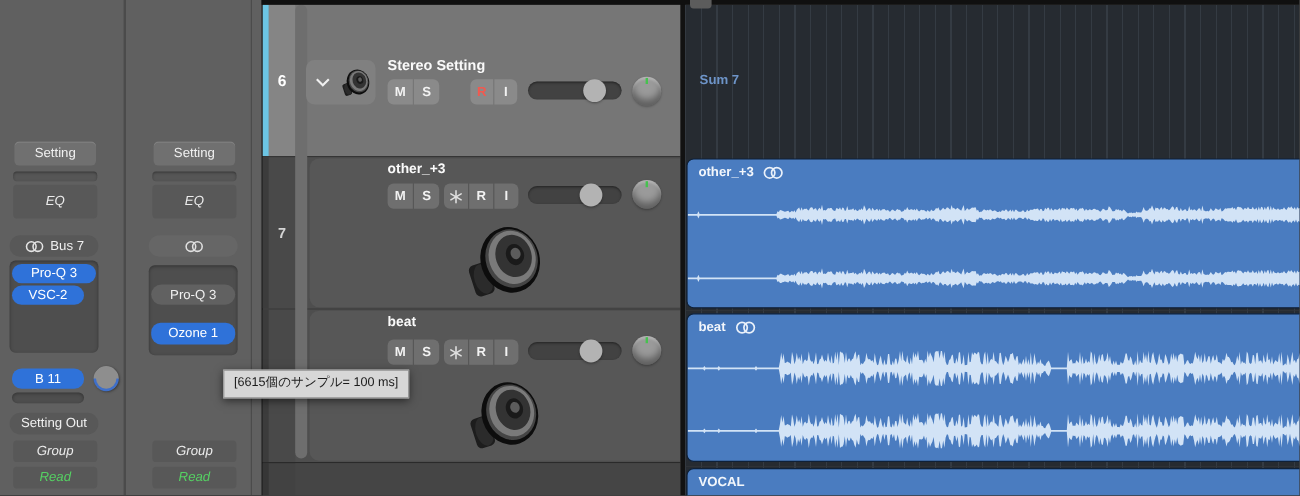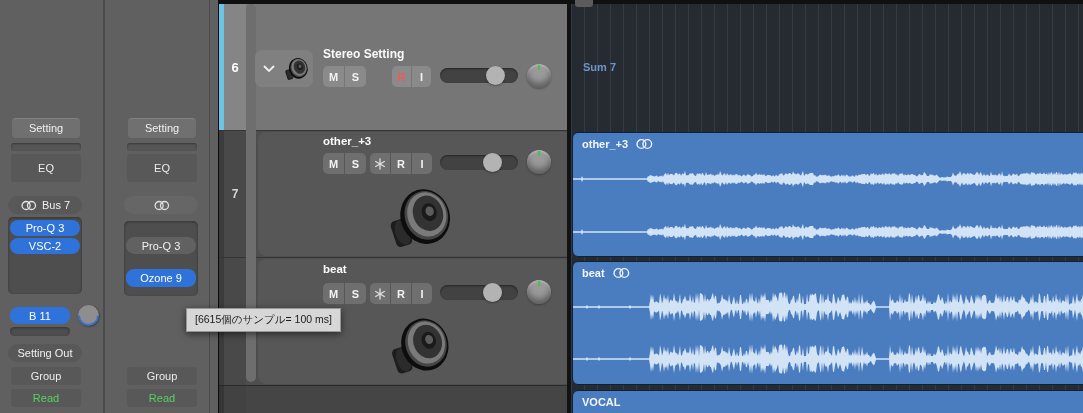--- a/index.html
+++ b/index.html
@@ -5,21 +5,21 @@
   html,body{margin:0;padding:0;background:#2a2a2a;}
   .app{position:relative;width:1083px;height:413px;background:#606060;overflow:hidden;
        font-family:"Liberation Sans",sans-serif;-webkit-font-smoothing:antialiased;}
   .abs{position:absolute;box-sizing:border-box;}
 
   
   .mx-divider{background:#4b4b4b;}
   .mx-btn{background:#707070;border-radius:4px;color:#f0f0f0;font-size:11px;display:flex;
           align-items:center;justify-content:center;box-shadow:inset 0 1px 0 rgba(255,255,255,.12);}
   .mx-flat{background:#585858;border-radius:3px;color:#ececec;font-size:11px;display:flex;
-           align-items:center;justify-content:center;}
+           align-items:center;justify-content:center;font-style:italic;}
   .mx-stadium{background:#585858;border-radius:9px;color:#f0f0f0;font-size:11px;display:flex;
               align-items:center;justify-content:center;gap:5px;}
   .mx-inset{background:#4e4e4e;border-radius:5px;box-shadow:inset 0 1px 3px rgba(0,0,0,.35);}
   .mx-blue{background:#2f72d9;border-radius:8px;color:#fff;font-size:11px;display:flex;
            align-items:center;justify-content:center;}
   .mx-green{color:#55d163;}
   .send-knob{width:21px;height:21px;border-radius:50%;background:#8e8e8e;
              border:2.5px solid;border-color:transparent transparent #3e6fca #3e6fca;
              transform:rotate(-45deg);box-shadow:0 1px 2px rgba(0,0,0,.4);}
   .gr-meter{background:#565656;border-radius:3px;box-shadow:inset 0 1px 2px rgba(0,0,0,.35);}
@@ -94,21 +94,21 @@
     <div class="abs gr-meter" style="left:11px;top:143px;width:70px;height:8px"></div>
     <div class="abs mx-flat" style="left:11px;top:154px;width:70px;height:28px">EQ</div>
     <div class="abs mx-stadium" style="left:8px;top:196px;width:74px;height:18px">
       <svg width="17" height="11" viewBox="0 0 16 11" style="color:#e4e4e4">
           <use href="#stereo-circles"></use>
         </svg>
       <span>Bus 7</span>
     </div>
     <div class="abs mx-inset" style="left:8px;top:217px;width:74px;height:77px"></div>
     <div class="abs mx-blue" style="left:10px;top:220px;width:70px;height:16px">Pro-Q 3</div>
-    <div class="abs mx-blue" style="left:10px;top:238px;width:70px;height:16px">VSC-2</div>
+    <div class="abs mx-blue" style="left:10px;top:238px;width:60px;height:16px">VSC-2</div>
     <div class="abs mx-blue" style="left:10px;top:307px;width:60px;height:17px">B 11</div>
     <div class="abs send-knob" style="left:78px;top:305px"></div>
     <div class="abs mx-inset" style="left:10px;top:327px;width:60px;height:9px;border-radius:5px"></div>
     <div class="abs mx-stadium" style="left:8px;top:344px;width:74px;height:18px">
       <span>Setting Out</span>
     </div>
     <div class="abs mx-flat" style="left:11px;top:367px;width:70px;height:18px">Group</div>
     <div class="abs mx-flat mx-green" style="left:11px;top:389px;width:70px;height:18px">Read</div>
   </div>
 
@@ -118,21 +118,21 @@
     <div class="abs mx-flat" style="left:127px;top:154px;width:70px;height:28px">EQ</div>
     <div class="abs mx-stadium" style="left:124px;top:196px;width:74px;height:18px;background:#666">
       <svg width="17" height="11" viewBox="0 0 16 11" style="color:#e0e0e0">
           <use href="#stereo-circles"></use>
         </svg>
     </div>
     <div class="abs mx-inset" style="left:124px;top:221px;width:74px;height:75px"></div>
     <div class="abs mx-stadium" style="left:126px;top:237px;width:70px;height:17px;background:#616161">
       <span>Pro-Q 3</span>
     </div>
-    <div class="abs mx-blue" style="left:126px;top:269px;width:70px;height:18px">Ozone 9</div>
+    <div class="abs mx-blue" style="left:126px;top:269px;width:70px;height:18px">Ozone 1</div>
     <div class="abs mx-flat" style="left:127px;top:367px;width:70px;height:18px">Group</div>
     <div class="abs mx-flat mx-green" style="left:127px;top:389px;width:70px;height:18px">Read</div>
   </div>
 
   <div class="abs" style="left:218px;top:0;width:1px;height:413px;background:#0c0c0c"></div>
 
   <div class="abs" style="left:219px;top:4px;width:348px;height:126px;background:#767676"></div>
   <div class="abs" style="left:219px;top:131px;width:348px;height:126px;background:#4e4e4e"></div>
   <div class="abs" style="left:219px;top:258px;width:348px;height:127px;background:#4e4e4e"></div>
   <div class="abs" style="left:219px;top:386px;width:348px;height:27px;background:#454545"></div>

